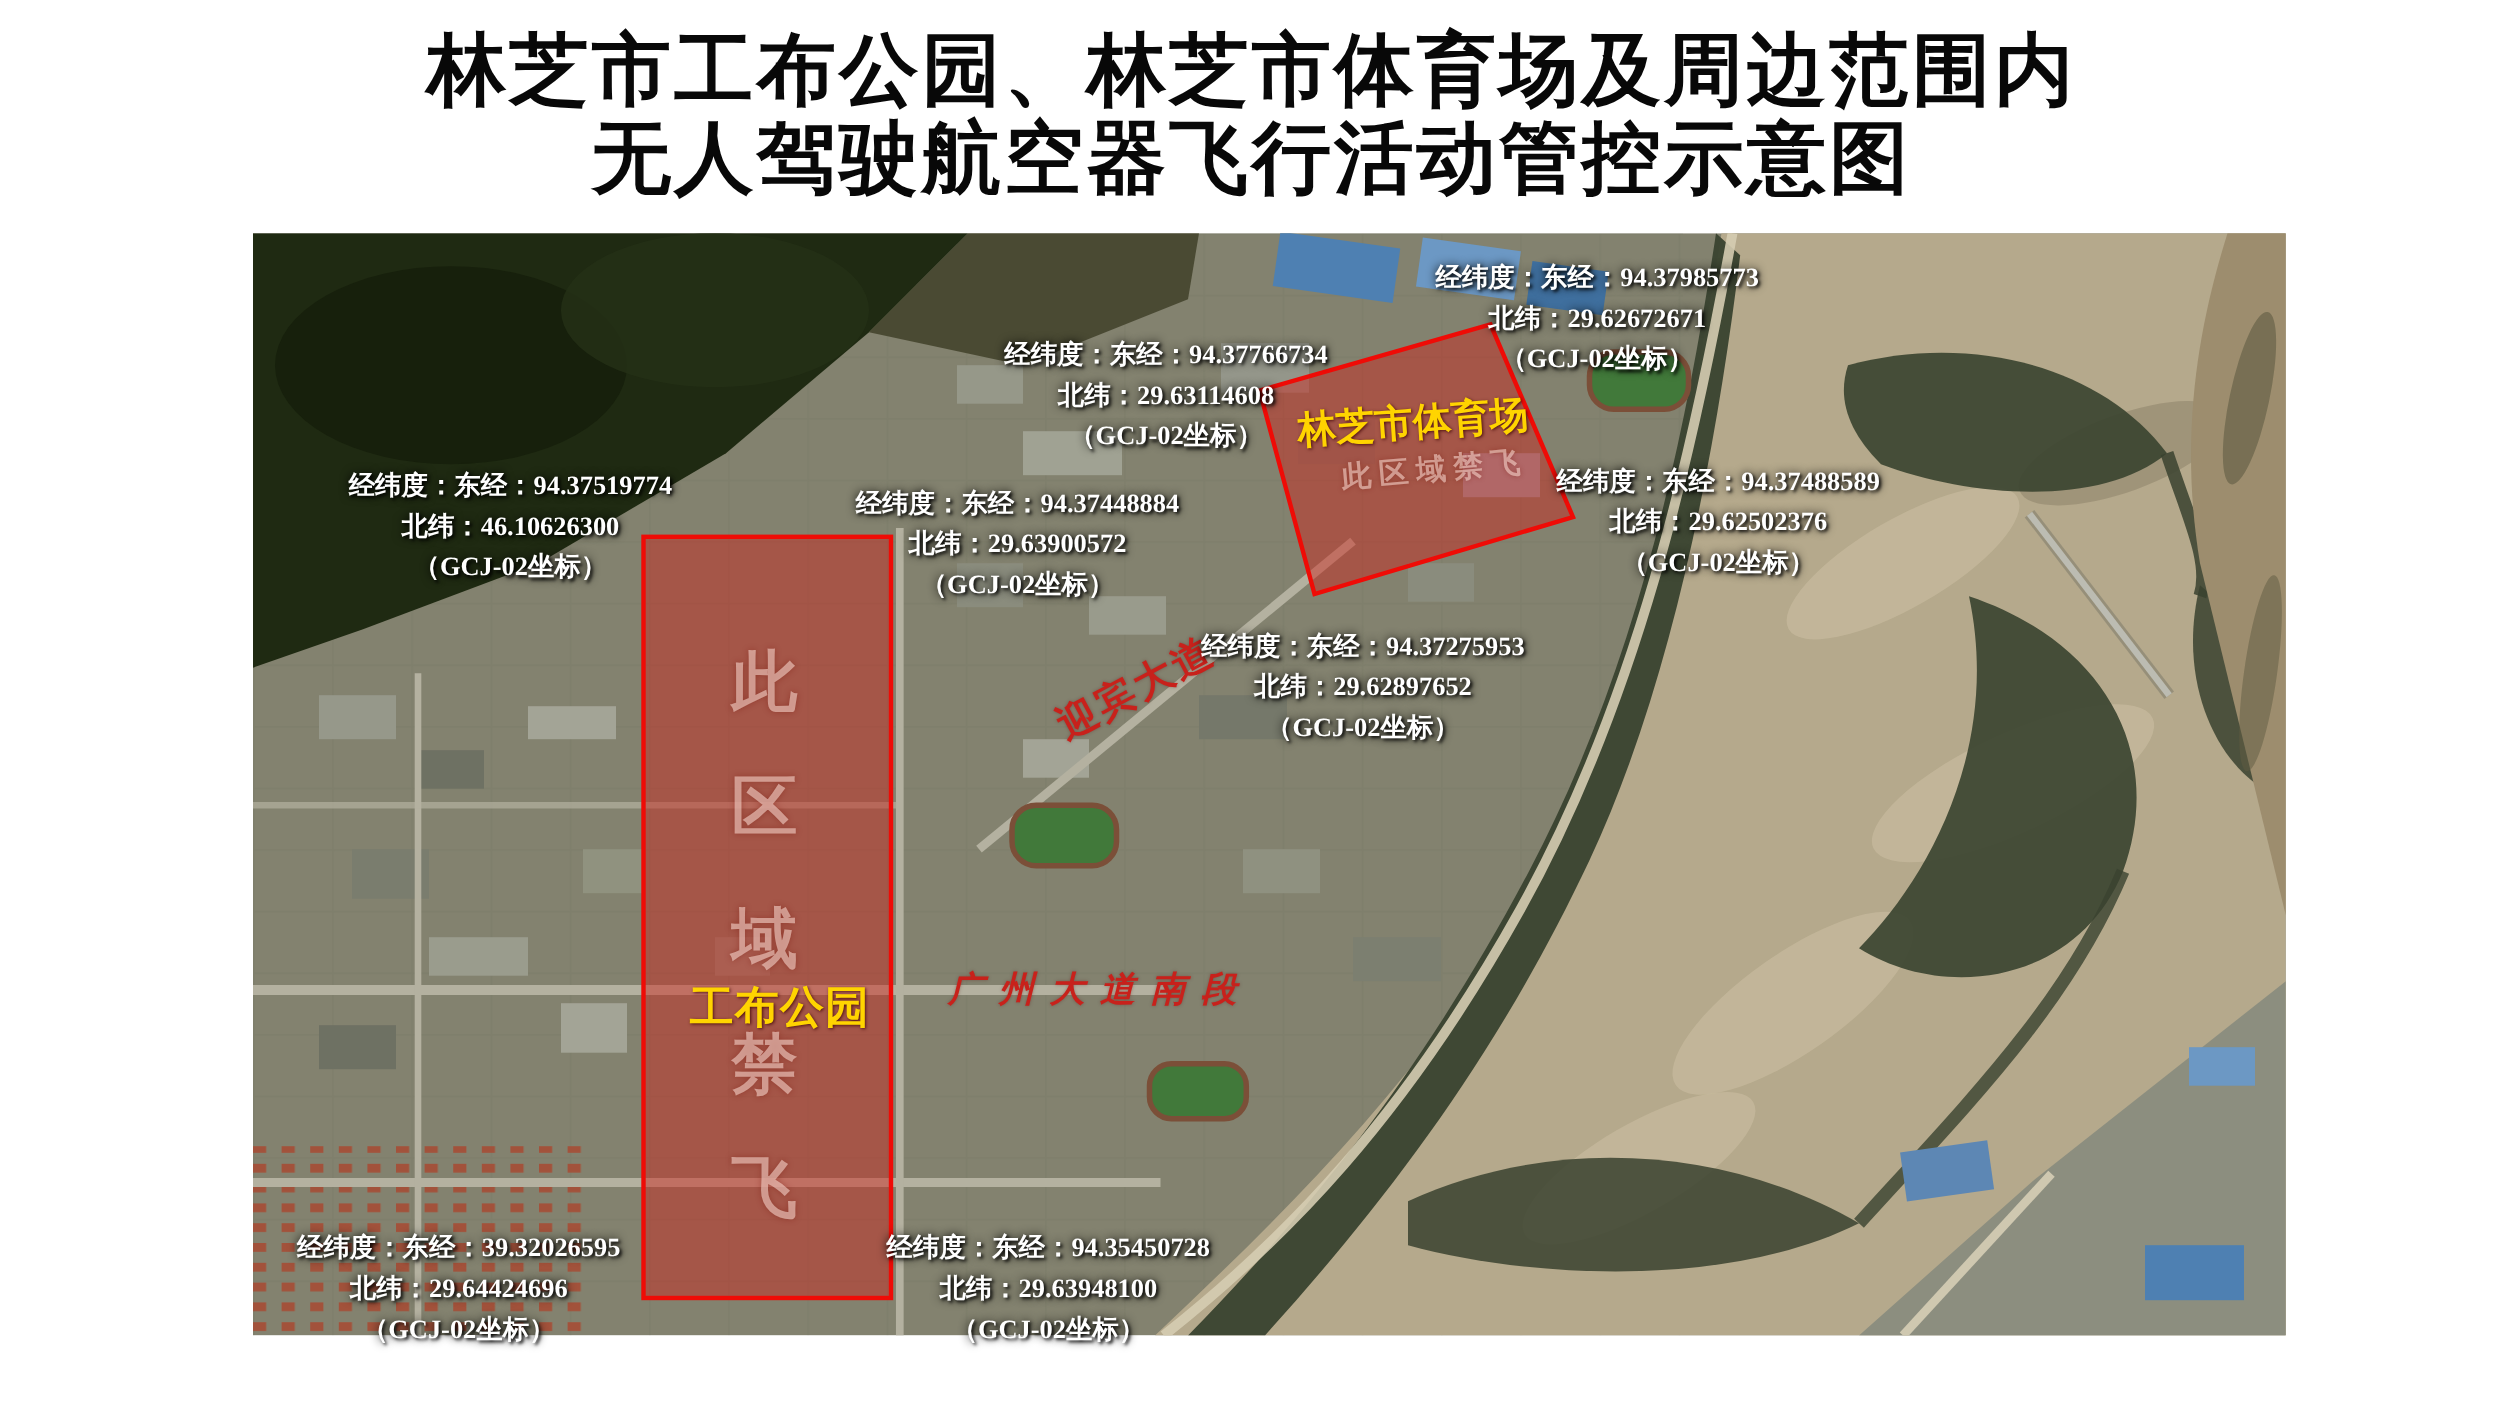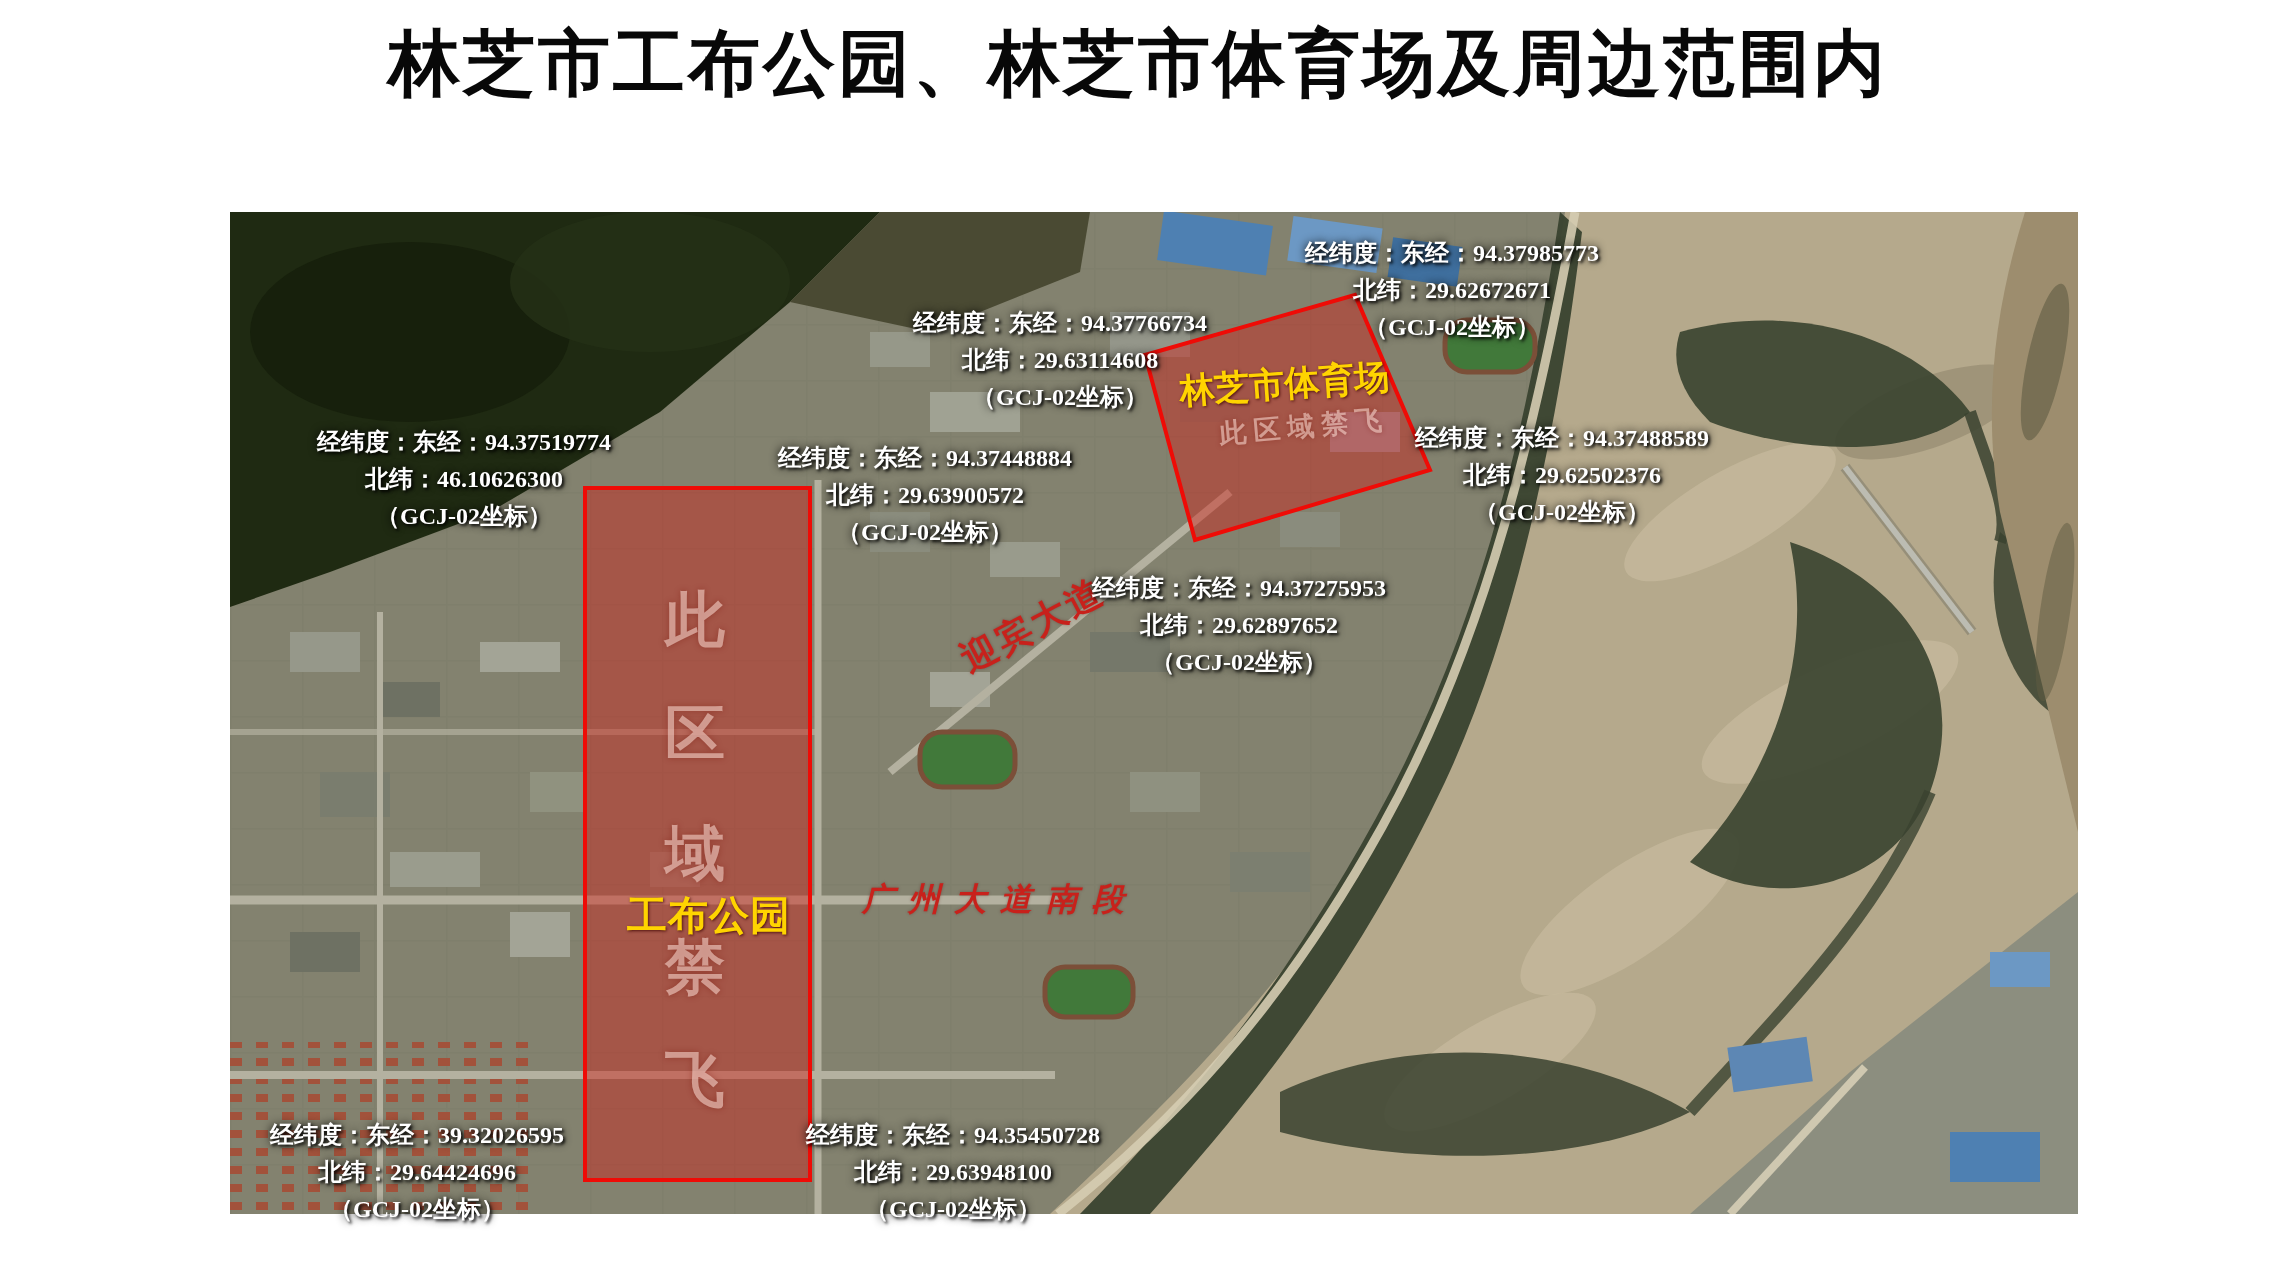--- a/index.html
+++ b/index.html
@@ -38,20 +38,21 @@
   .street-bayi{left:690px;top:860px;font-size:32px;letter-spacing:14px;
                transform:translate(-50%,-50%);}
 </style>
 </head>
 <body>
 
 <div class="page">
 
   <div class="title">
     <div>林芝市工布公园、林芝市体育场及周边范围内</div>
+    <div>无人驾驶航空器飞行活动管控示意图</div>
   </div>
 
   <div id="map">
 
     <svg class="map-bg" viewBox="0 0 1848 1002" preserveAspectRatio="none">
       <defs>
         <pattern id="grid" width="72" height="56" patternUnits="userSpaceOnUse">
           <path d="M72 0H0V56" fill="none" stroke="#6d705f" stroke-width="3" opacity="0.55"></path>
         </pattern>
         <pattern id="redroofs" width="26" height="18" patternUnits="userSpaceOnUse">

